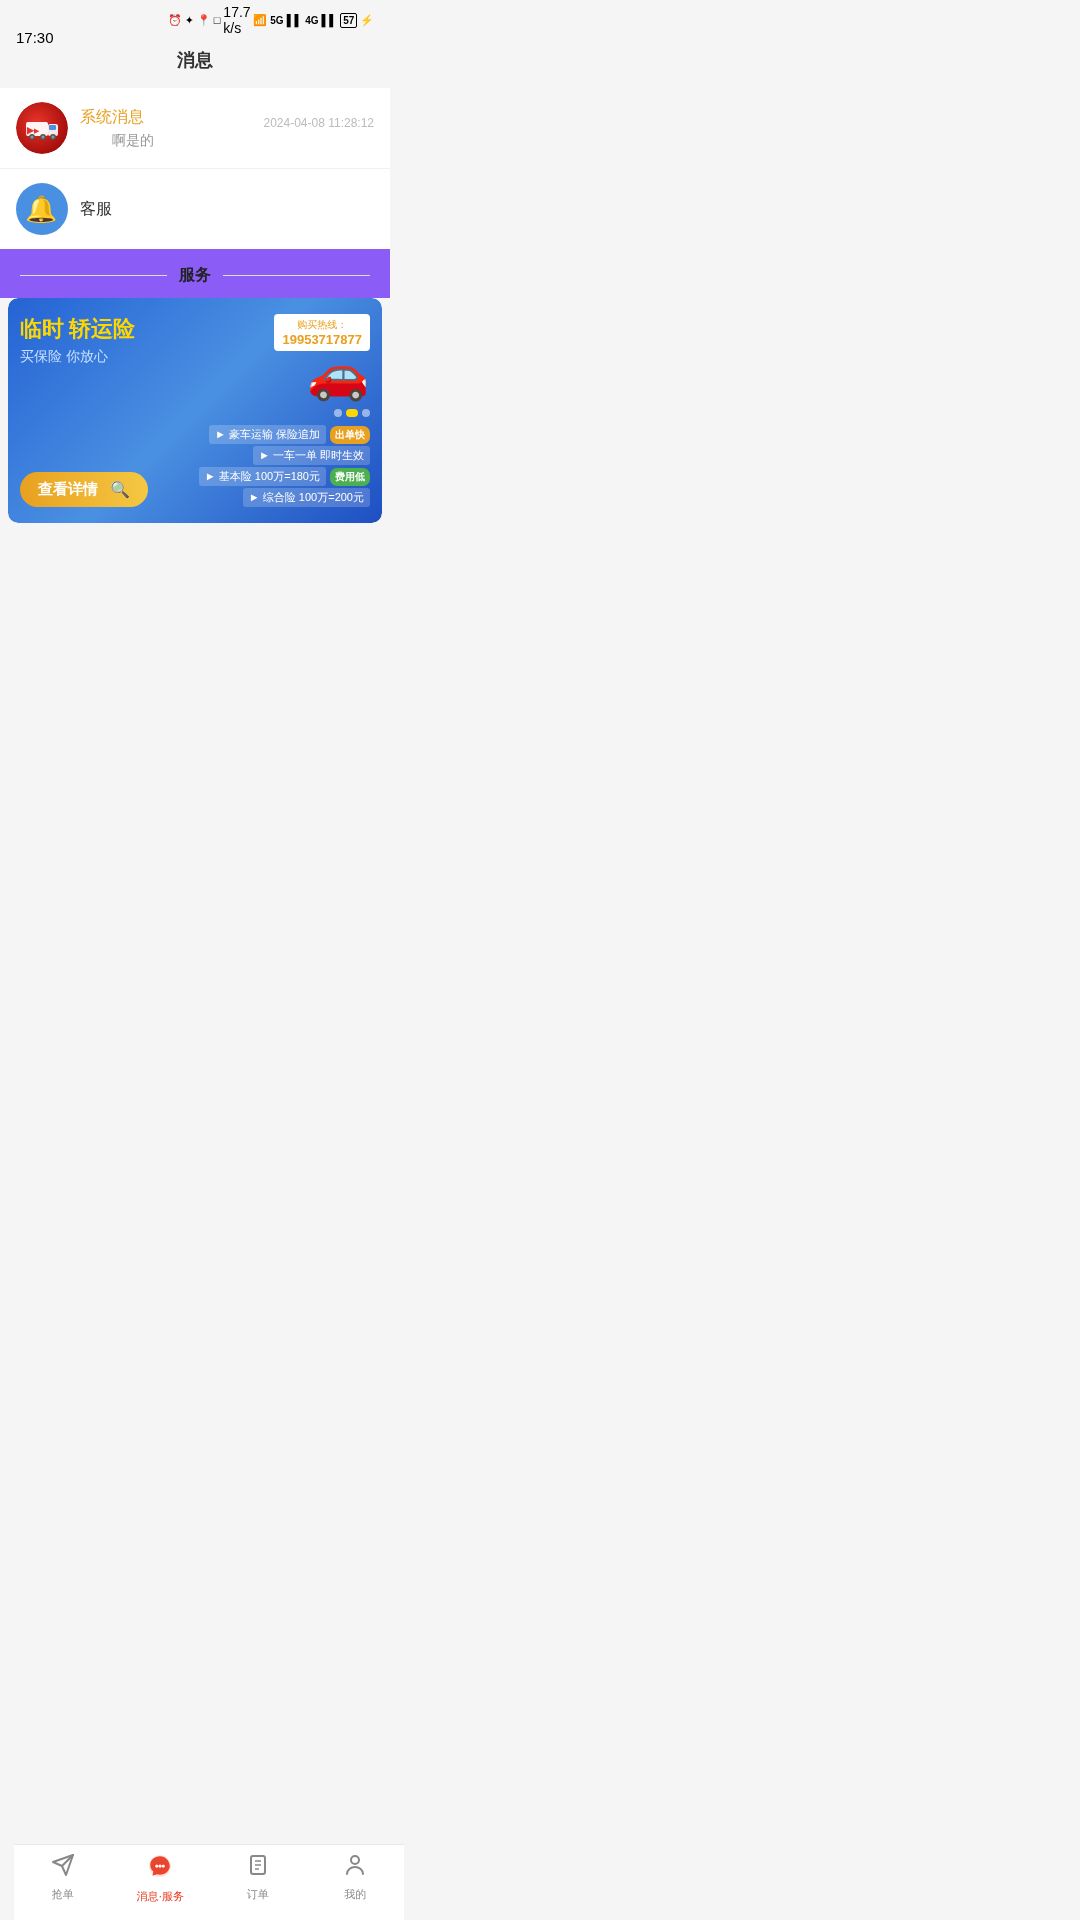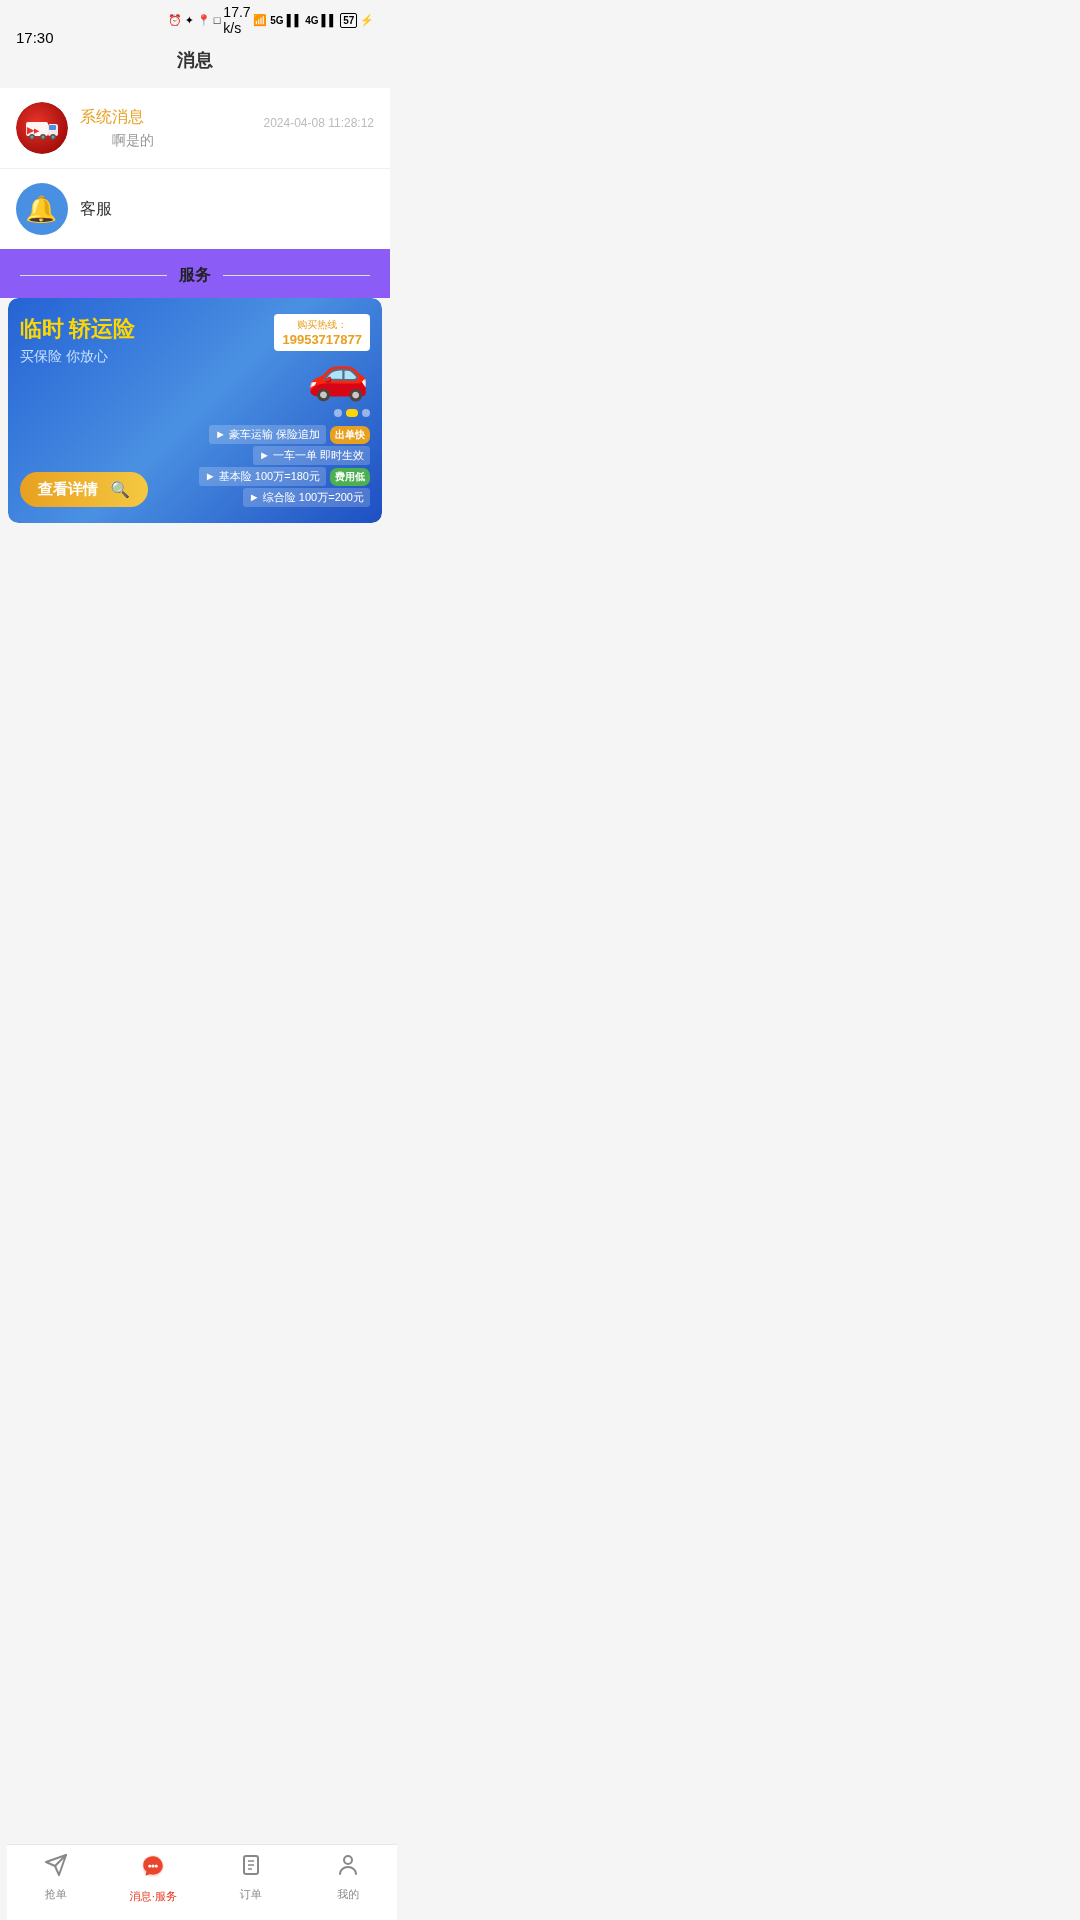--- a/index.html
+++ b/index.html
@@ -290,21 +290,21 @@
     
     .empty-space {
       background: #f5f5f5;
       height: 420px;
     }
 
     
     .bottom-nav {
       position: fixed;
       bottom: 0;
-      left: 7px;
+      left: 14px;
       width: 390px;
       background: #fff;
       border-top: 1px solid #e8e8e8;
       display: flex;
       justify-content: space-around;
       padding: 8px 0 16px;
     }
     .nav-item {
       display: flex;
       flex-direction: column;

